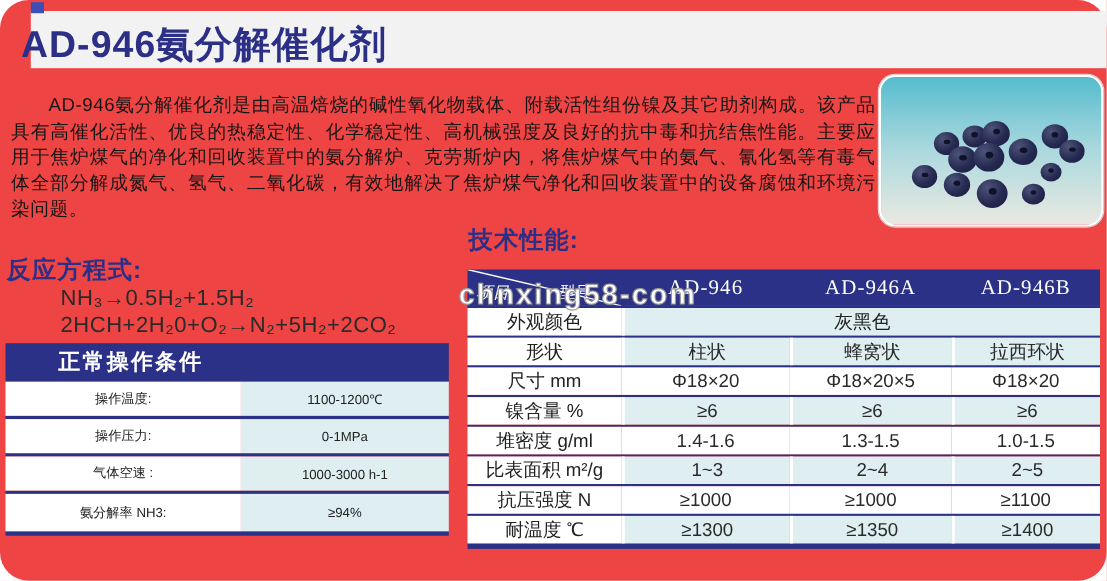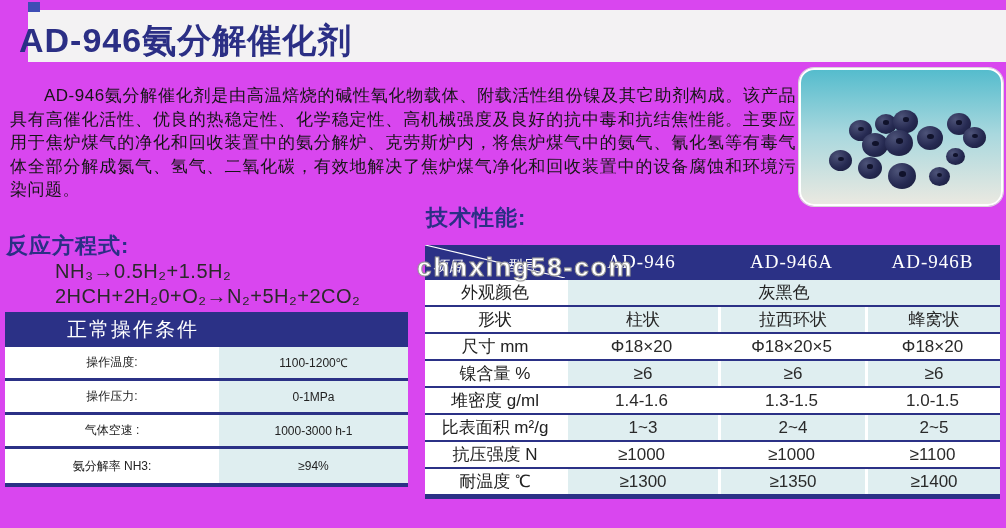--- a/index.html
+++ b/index.html
@@ -1,18 +1,18 @@
 <!DOCTYPE html>
 <html><head>
 <meta charset="utf-8">
 <style>
   * { margin:0; padding:0; box-sizing:border-box; }
   html,body { width:1006px; height:528px; background:#fff; overflow:hidden;
     font-family:"Liberation Sans", sans-serif; }
-  .stage { position:absolute; top:0; left:0; width:1006px; height:528px; background:#d946ef; }
+  .stage { position:absolute; top:0; left:0; width:1006px; height:528px; background:#ef4444;border-radius:26px; }
 
   
   .title-band { position:absolute; left:28px; top:10px; width:978px; height:52px; background:#f3f2f3; }
   .corner-accent { position:absolute; left:28px; top:2px; width:12px; height:10px; background:#3d4db5; }
   .page-title { position:absolute; left:19px; top:18px; font-size:34px; font-weight:bold;
     color:#2b2f85; letter-spacing:1px; }
 
   
   .intro { position:absolute; left:10px; top:84px; width:786px; font-size:17px; line-height:23.5px;
     color:#161616; text-align:justify; text-indent:2em; letter-spacing:.5px; }
@@ -31,22 +31,22 @@
   .sec-heading { position:absolute; font-size:22px; font-weight:bold; color:#2b2f85; letter-spacing:1px; }
   #reaction-heading { left:6px; top:231px; }
   #performance-heading { left:426px; top:203px; }
 
   
   .equations { position:absolute; left:55px; top:259px; font-size:20px; color:#2a2a2a; letter-spacing:.5px; }
   .equation { height:25px; line-height:25px; }
 
   
   .op-table { position:absolute; left:5px; top:312px; width:403px; border-bottom:4px solid #2b3186; }
-  .op-header { height:35px; background:#2b3186; color:#fff; font-size:20px; font-weight:normal;
-    line-height:35px; padding-left:62px; letter-spacing:2px; }
+  .op-header { height:35px; background:#2b3186; color:#fff; font-size:20px; font-weight:bold;
+    line-height:35px; padding-left:48px; letter-spacing:2px; }
   .op-row { display:grid; grid-template-columns:214px 189px; height:34px; border-bottom:3px solid #2b3186; }
   .op-row:last-child { border-bottom:none; }
   .op-label, .op-value { display:flex; align-items:center; justify-content:center;
     font-size:12px; color:#222; }
   .op-label { background:#fff; }
   .op-value { background:#dfeef0; }
 
   
   .perf-table { position:absolute; left:425px; top:245px; width:575px; border-bottom:5px solid #2b3186; }
   .perf-header { display:grid; grid-template-columns:140px 153px 147px 135px; height:33px;
@@ -145,22 +145,22 @@
       <div class="perf-col-head">AD-946B</div>
     </div>
 
     <div class="perf-row">
       <div class="perf-label">外观颜色</div>
       <div class="perf-span">灰黑色</div>
     </div>
     <div class="perf-row">
       <div class="perf-label">形状</div>
       <div class="perf-cell pale">柱状</div>
+      <div class="perf-cell pale">蜂窝状</div>
       <div class="perf-cell pale">拉西环状</div>
-      <div class="perf-cell pale">蜂窝状</div>
     </div>
     <div class="perf-row">
       <div class="perf-label">尺寸 mm</div>
       <div class="perf-cell white">Φ18×20</div>
       <div class="perf-cell white">Φ18×20×5</div>
       <div class="perf-cell white">Φ18×20</div>
     </div>
     <div class="perf-row">
       <div class="perf-label">镍含量 %</div>
       <div class="perf-cell pale">≥6</div>

